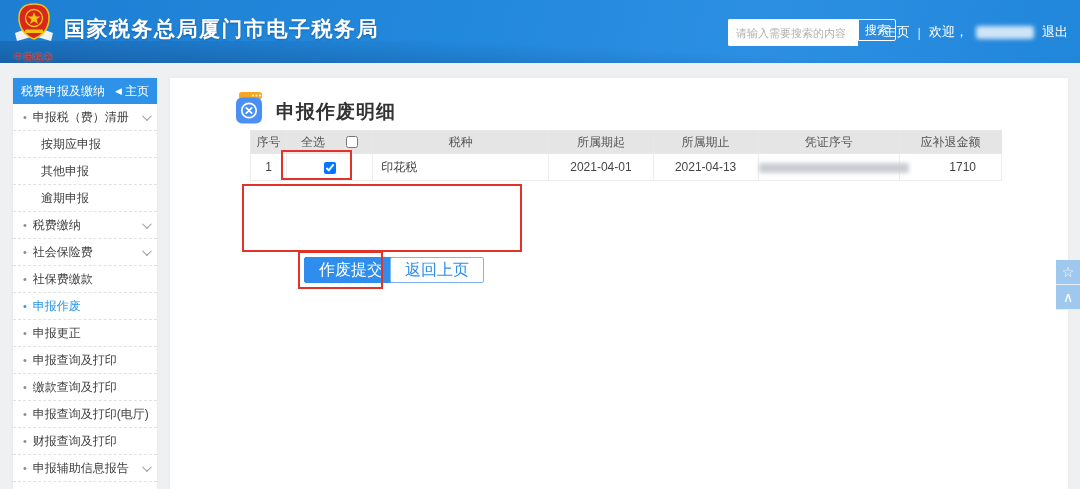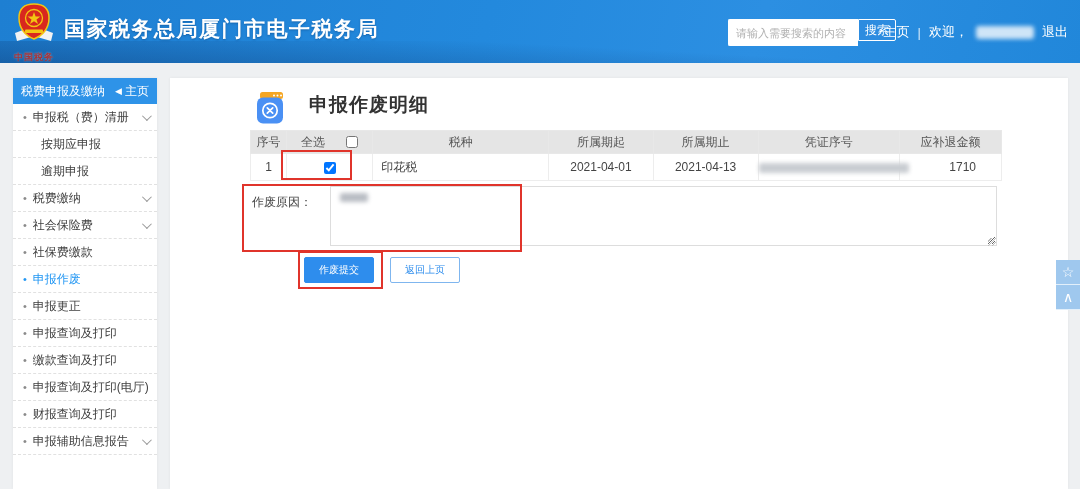--- a/index.html
+++ b/index.html
@@ -51,21 +51,21 @@
     border-bottom:1px dashed #e1e1e1; padding:0 8px 0 10px; cursor:pointer; position:relative;
   }
   .menu-item .bullet { font-size:11px; color:#8a8a8a; margin-right:6px; line-height:1; }
   .menu-item.sub { padding-left:28px; }
   .menu-item.active, .menu-item.active .bullet { color:#2196f3; }
   .chev { margin-left:auto; width:7px; height:7px; border-right:1px solid #9a9a9a; border-bottom:1px solid #9a9a9a; transform:rotate(45deg) translateY(-2px); }
 
   
   .main { position:absolute; left:170px; top:78px; width:898px; height:411px; background:#fff; box-shadow:0 0 3px rgba(0,0,0,.06); }
 
-  .page-title-row { position:absolute; left:87px; top:14px; display:flex; align-items:flex-start; gap:24px; }
+  .page-title-row { position:absolute; left:66px; top:14px; display:flex; align-items:flex-end; gap:12px; }
   .page-title { font-size:19px; font-weight:bold; color:#333; letter-spacing:1px; }
 
   
   .data-table { position:absolute; left:80px; top:52px; width:752px; border-collapse:collapse; table-layout:fixed; }
   .data-table th {
     background:#e5e5e5; border:1px solid #e8e8e8; height:23px;
     font-size:12px; font-weight:normal; color:#555; text-align:center;
   }
   .data-table td { border:1px solid #ededed; height:27px; font-size:12px; color:#444; text-align:center; background:#fff; }
   .data-table td.cell-taxtype { text-align:left; padding-left:8px; }
@@ -80,21 +80,21 @@
   .reason-textarea {
     position:absolute; left:86px; top:0; width:667px; height:60px;
     border:1px solid #ddd; resize:vertical; font-size:12px; padding:5px 7px; color:#333; outline:none;
     font-family:"Liberation Sans","DejaVu Sans",sans-serif;
   }
   .reason-blur { position:absolute; left:96px; top:7px; width:28px; height:9px; background:#b9bdc4; border-radius:2px; filter:blur(2px); }
   .resize-glyph { position:absolute; left:744px; top:52px; width:8px; height:8px;
     background:repeating-linear-gradient(135deg,transparent 0 2px,#bbb 2px 3px); pointer-events:none; }
 
   
-  .btn { position:absolute; height:26px; font-size:10px; border-radius:2px; cursor:pointer; padding:0 14px;
+  .btn { position:absolute; height:26px; font-size:16px; border-radius:2px; cursor:pointer; padding:0 14px;
     font-family:"Liberation Sans","DejaVu Sans",sans-serif; }
   .btn-submit { left:134px; top:179px; background:#2e8ded; color:#fff; border:1px solid #2e8ded; }
   .btn-back { left:220px; top:179px; background:#fff; color:#2e8ded; border:1px solid #7fb6ef; }
 
   
   .anno { position:absolute; border:2px solid #e0342b; pointer-events:none; }
   .anno-checkbox { left:111px; top:72px; width:71px; height:30px; }
   .anno-reason { left:72px; top:106px; width:280px; height:68px; }
   .anno-submit { left:128px; top:173px; width:85px; height:38px; }
 
@@ -143,20 +143,23 @@
     </span>
   </div>
 
   <div class="menu-item">
     <span class="bullet">•</span>
     <span>申报税（费）清册</span>
       <span class="chev"></span>
   </div>
   <div class="menu-item sub">
     <span>按期应申报</span>
+  </div>
+  <div class="menu-item sub">
+    <span>其他申报</span>
   </div>
   <div class="menu-item sub">
     <span>逾期申报</span>
   </div>
   <div class="menu-item">
     <span class="bullet">•</span>
     <span>税费缴纳</span>
       <span class="chev"></span>
   </div>
   <div class="menu-item">
@@ -246,26 +249,20 @@
         <td><input type="checkbox" checked="" style=""></td>
         <td class="cell-taxtype">印花税</td>
         <td>2021-04-01</td>
         <td>2021-04-13</td>
         <td><span class="voucher-blur"></span></td>
         <td class="cell-amount">1710</td>
       </tr>
     </tbody>
   </table>
 
-  <div class="reason-row">
-    <span class="reason-label">作废原因：</span>
-    <textarea class="reason-textarea" style=""></textarea>
-    <span class="reason-blur"></span>
-    <span class="resize-glyph"></span>
-  </div>
 
   <button class="btn btn-submit">作废提交</button>
   <button class="btn btn-back">返回上页</button>
 
   <div class="anno anno-checkbox"></div>
   <div class="anno anno-reason"></div>
   <div class="anno anno-submit"></div>
 </div>
 
 <div class="float-btns">

